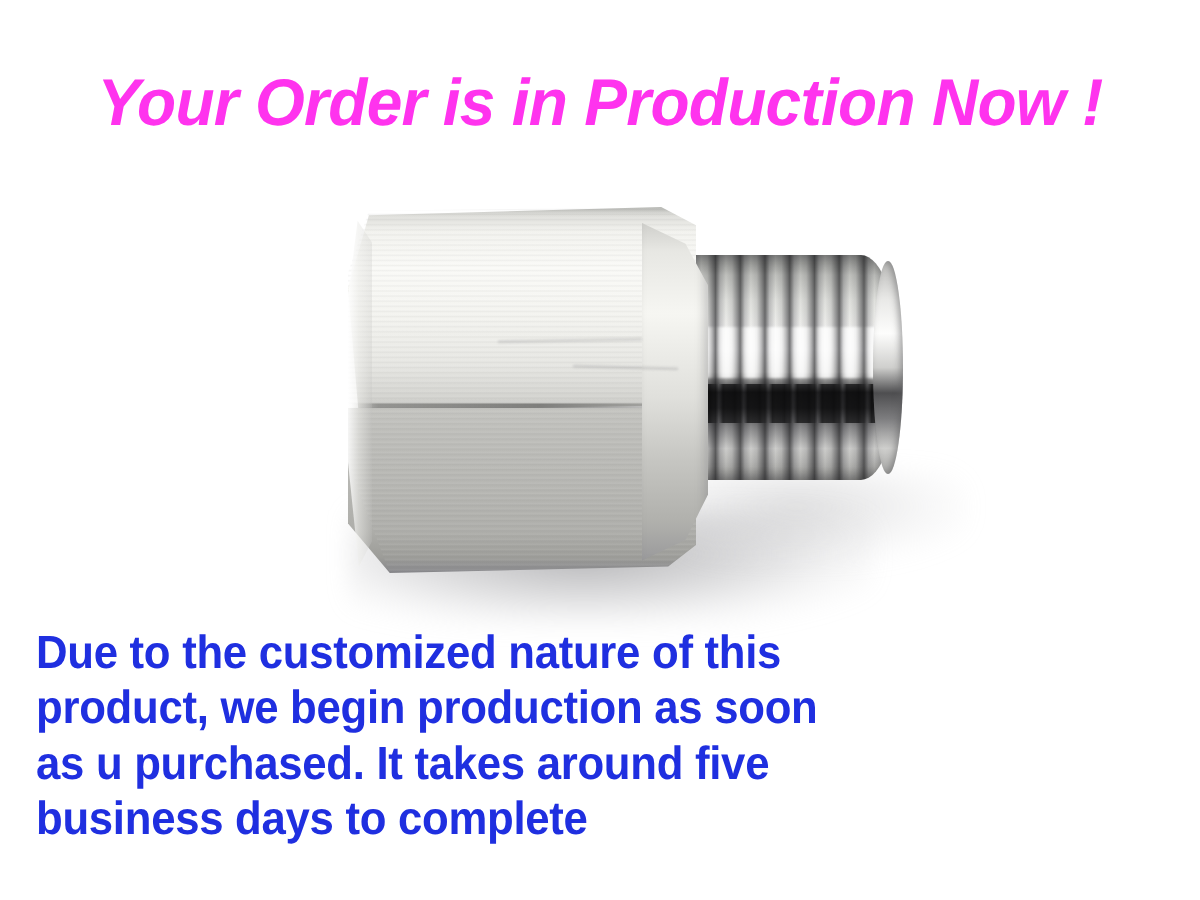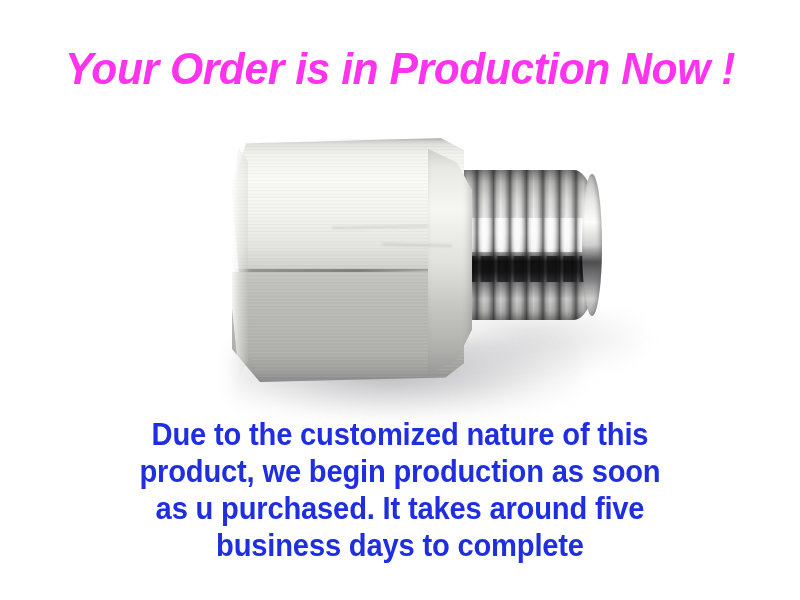--- a/index.html
+++ b/index.html
@@ -261,21 +261,21 @@
   }
   .hex-scuff-a { left: 100px; top: 88px; width: 96px; height: 2px; transform: rotate(-1deg); }
   .hex-scuff-b { left: 150px; top: 106px; width: 70px; height: 2px; transform: rotate(1.5deg); }
 
   
   .body-copy {
     position: absolute;
     left: 0;
     top: 416px;
     width: 800px;
-    text-align: center;
+    text-align: left;
     color: #1f2fe0;
     font-family: "Liberation Sans", sans-serif;
     font-size: 31px;
     font-weight: bold;
     line-height: 37px;
     letter-spacing: -0.2px;
   }
   .body-copy .line {
     display: block;
     white-space: nowrap;

